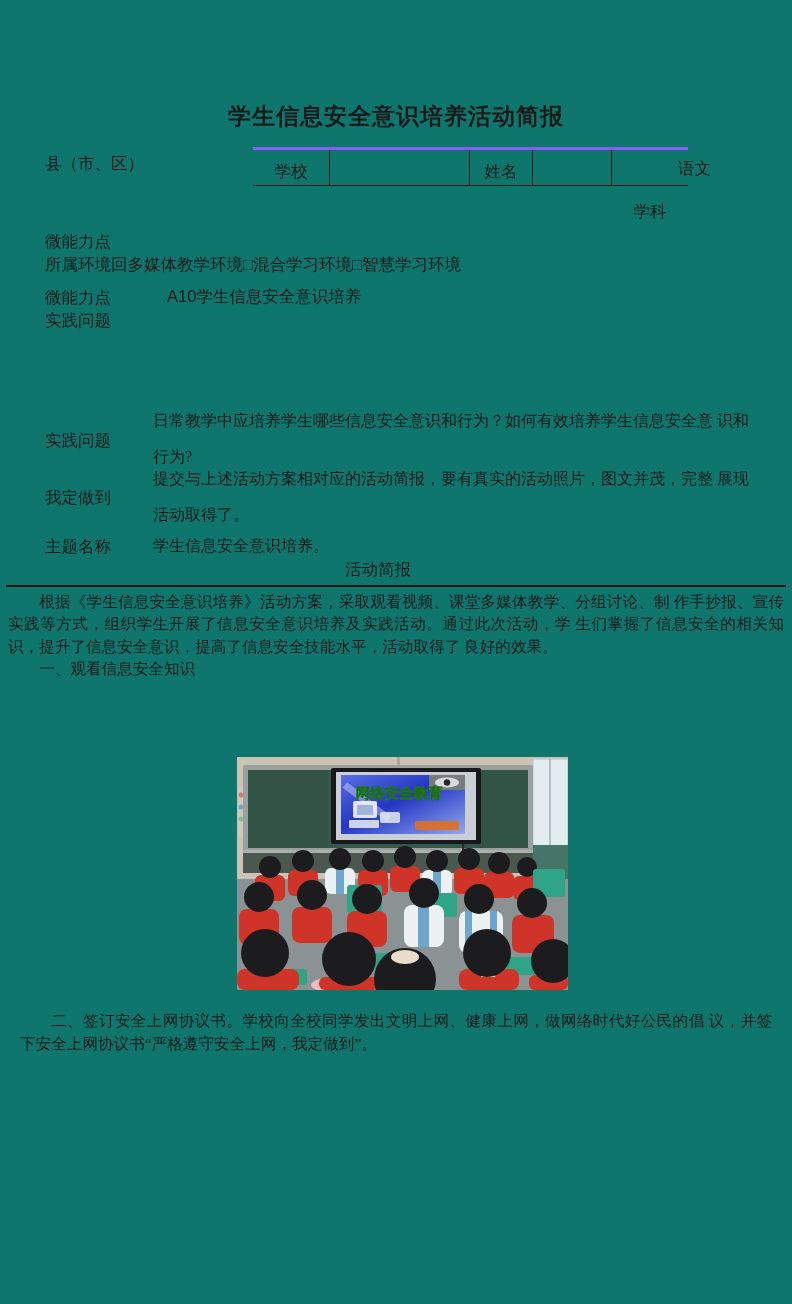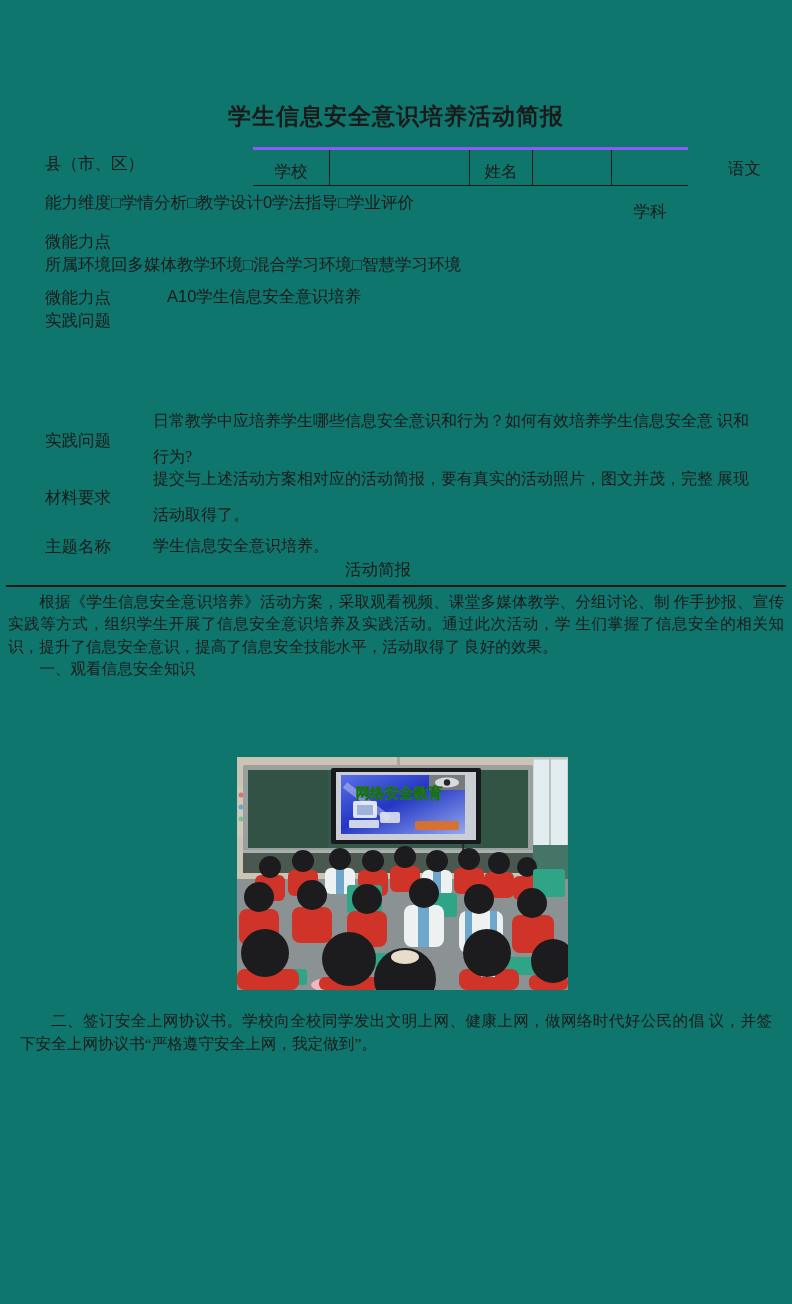--- a/index.html
+++ b/index.html
@@ -18,21 +18,21 @@
     display:flex;box-sizing:border-box;
     border-top:3px solid #8b5cf6;border-bottom:1.5px solid #1a1a1a;
   }
   .ht-cell{
     box-sizing:border-box;height:100%;display:flex;
     align-items:flex-end;justify-content:center;
     font-size:16.5px;padding-bottom:2px;
   }
   .ht-cell.div{border-right:1.5px solid #1a1a1a;}
   .w1{width:77px;} .w2{width:140px;} .w3{width:63px;} .w4{width:79px;} .w5{width:76px;margin-top:40px;}
-  .subject-value{position:absolute;left:728px;top:158px;font-size:16.5px;}
+  .subject-value{position:absolute;left:678px;top:158px;font-size:16.5px;}
   .sans{font-family:"Liberation Sans","DejaVu Sans",sans-serif;}
   .ability-row{position:absolute;left:45px;top:192px;font-size:16.5px;}
   .micro-label-1{position:absolute;left:45px;top:231px;font-size:16.5px;}
   .env-row{position:absolute;left:45px;top:254px;font-size:16.5px;}
   .micro-label-2{position:absolute;left:45px;top:287px;font-size:16.5px;}
   .micro-value{position:absolute;left:167px;top:286px;font-size:16.5px;font-weight:500;}
   .practice-top{position:absolute;left:45px;top:310px;font-size:16.5px;}
   .form-label{position:absolute;left:45px;font-size:16.5px;}
   .lbl-practice{top:430px;} .lbl-material{top:487px;} .lbl-theme{top:536px;}
   .val-lines{position:absolute;left:153px;width:620px;font-size:16px;line-height:36px;}
@@ -59,36 +59,35 @@
   <div class="header-table">
     <div class="ht-cell w1 div">学校</div>
     <div class="ht-cell w2 div"></div>
     <div class="ht-cell w3 div">姓名</div>
     <div class="ht-cell w4 div"></div>
     <div class="ht-cell w5">学科</div>
   </div>
 
   <div class="subject-value">语文</div>
 
-  <div class="ability-row sans">能力维度□学情分析□教学设计0学法指导□学业评价</div>
 
   <div class="micro-label-1 sans">微能力点</div>
   <div class="env-row sans">所属环境回多媒体教学环境□混合学习环境□智慧学习环境</div>
 
   <div class="micro-label-2 sans">微能力点</div>
   <div class="micro-value sans">A10学生信息安全意识培养</div>
   <div class="practice-top sans">实践问题</div>
 
   <div class="form-label lbl-practice">实践问题</div>
   <div class="val-lines vl-practice">
     <div>日常教学中应培养学生哪些信息安全意识和行为？如何有效培养学生信息安全意 识和</div>
     <div>行为?</div>
   </div>
 
-  <div class="form-label lbl-material">材料要求</div>
+  <div class="form-label lbl-material">我定做到</div>
   <div class="val-lines vl-material">
     <div>提交与上述活动方案相对应的活动简报，要有真实的活动照片，图文并茂，完整 展现</div>
     <div>活动取得了。</div>
   </div>
 
   <div class="form-label lbl-theme">主题名称</div>
   <div class="theme-value">学生信息安全意识培养。</div>
 
   <div class="section-title">活动简报</div>
   <div class="rule"></div>

